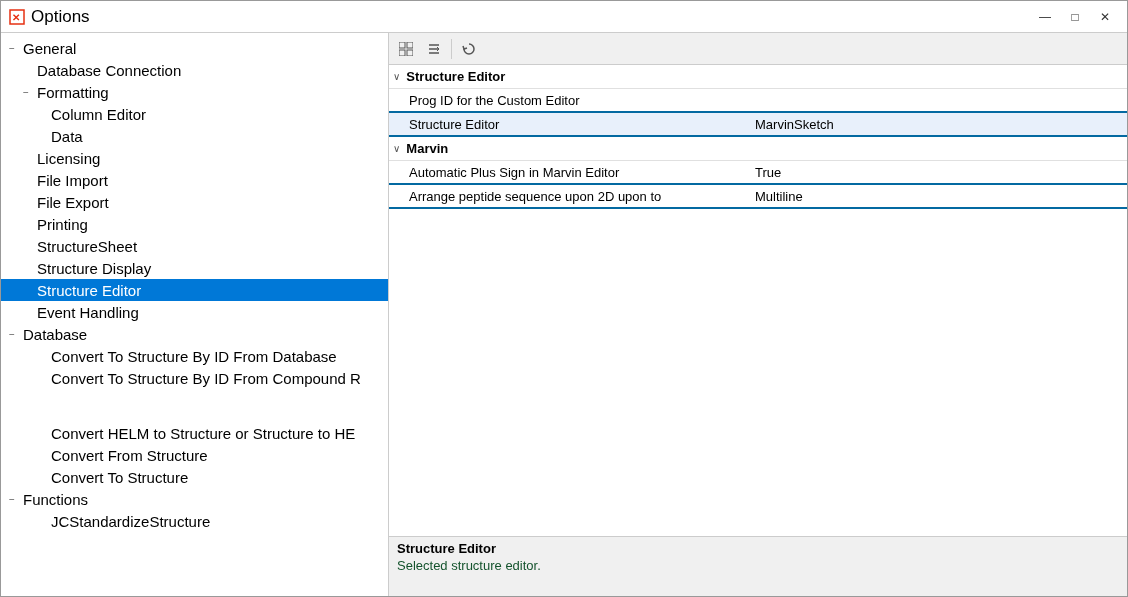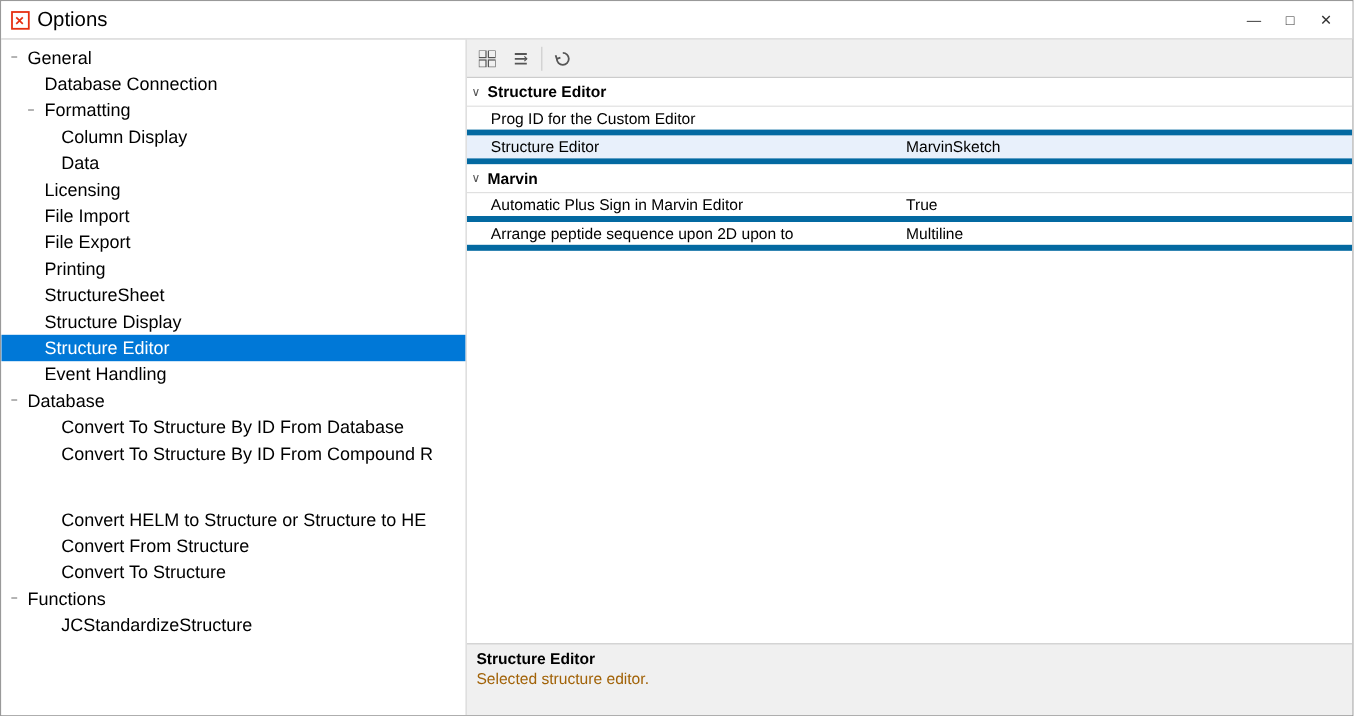--- a/index.html
+++ b/index.html
@@ -158,21 +158,21 @@
       color: #555;
     }
     .section-header .section-title {
       font-weight: bold;
       font-size: 13px;
     }
     .property-row {
       display: flex;
       align-items: center;
       height: 24px;
-      border-bottom: 5px solid #0369a1;
+      border-bottom: 2px solid #0369a1;
       padding-left: 20px;
     }
     .property-row.highlighted {
       background: #e8f0fb;
     }
     .property-name {
       flex: 1;
       font-size: 13px;
       color: #000;
       padding-right: 8px;
@@ -191,21 +191,21 @@
       flex-shrink: 0;
     }
     .status-title {
       font-weight: bold;
       font-size: 13px;
       color: #000;
       margin-bottom: 2px;
     }
     .status-desc {
       font-size: 13px;
-      color: #a16207;
+      color: #14532d;
     }
   </style>
 </head>
 <body>
 
 <div class="window">
 
   <div class="title-bar">
     <div class="title-bar-icon">
       <svg width="16" height="16" viewBox="0 0 16 16">
@@ -232,21 +232,21 @@
       <div class="tree-item indent-2">
         <span class="expand-icon"></span>
         <span class="item-text">Database Connection</span>
       </div>
       <div class="tree-item indent-2">
         <span class="expand-icon">−</span>
         <span class="item-text">Formatting</span>
       </div>
       <div class="tree-item indent-3">
         <span class="expand-icon"></span>
-        <span class="item-text">Column Display</span>
+        <span class="item-text">Column Editor</span>
       </div>
       <div class="tree-item indent-3">
         <span class="expand-icon"></span>
         <span class="item-text">Data</span>
       </div>
       <div class="tree-item indent-2">
         <span class="expand-icon"></span>
         <span class="item-text">Licensing</span>
       </div>
       <div class="tree-item indent-2">

